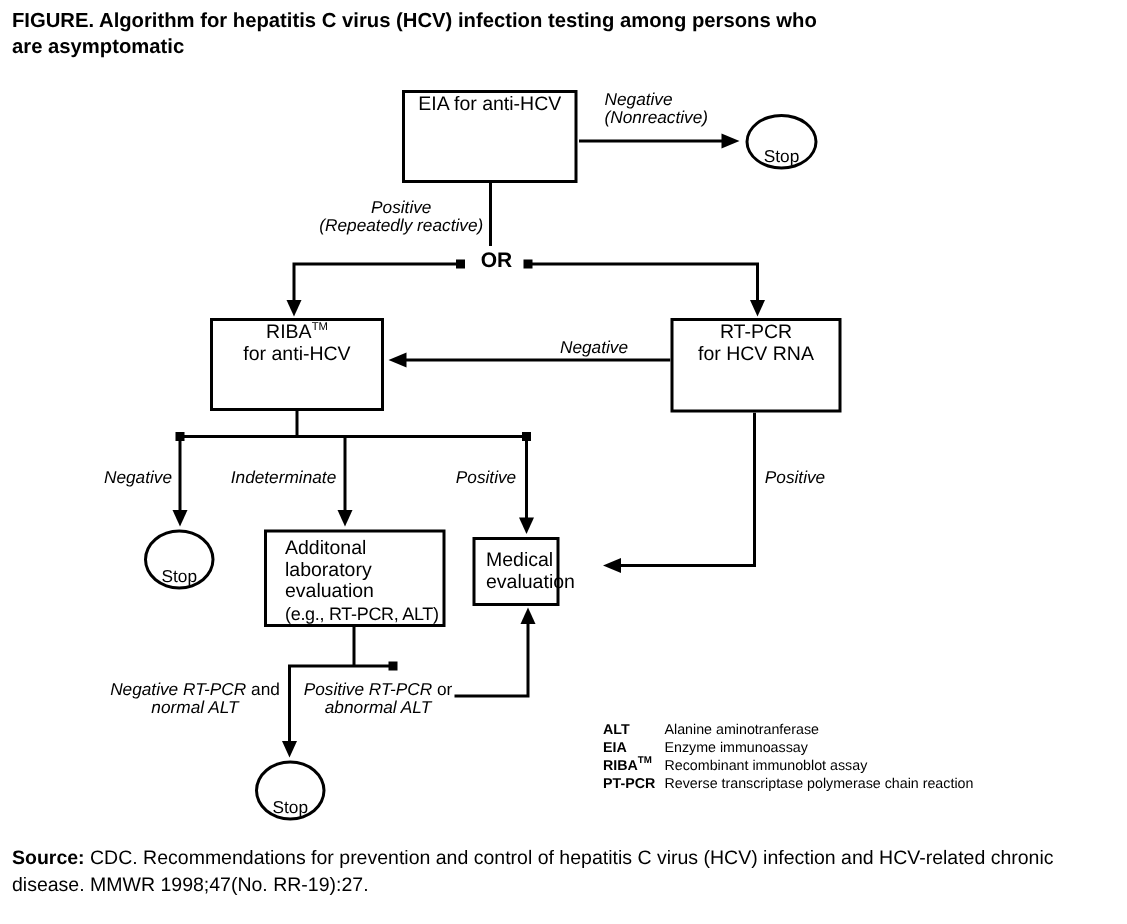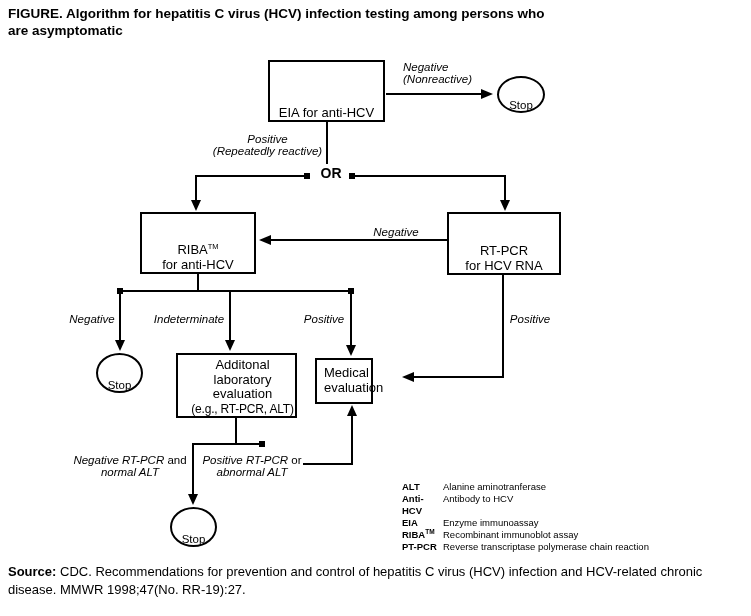--- a/index.html
+++ b/index.html
@@ -1,21 +1,21 @@
 <!DOCTYPE html>
 <html><head>
 <meta charset="utf-8">
 <style>
   html,body{margin:0;padding:0;background:#ffffff;}
   #page{position:relative;width:751px;height:616px;background:#ffffff;
         font-family:"Liberation Sans",sans-serif;color:#000;overflow:hidden;}
   #connectors{position:absolute;left:0;top:0;z-index:1;}
   .box{position:absolute;border:2px solid #000;background:#fff;z-index:2;
        font-size:13px;line-height:14.5px;color:#000;box-sizing:border-box;}
-  .box.center{display:flex;flex-direction:column;justify-content:flex-end;align-items:center;text-align:center;}
+  .box.center{display:flex;flex-direction:column;justify-content:flex-start;align-items:center;text-align:center;}
   .stop{position:absolute;border:2px solid #000;border-radius:50%;background:#fff;z-index:2;
         display:flex;align-items:flex-end;justify-content:center;font-size:11.5px;box-sizing:border-box;}
   .elabel{position:absolute;z-index:3;font-size:11.5px;font-style:italic;line-height:12px;}
   .elabel .up{font-style:normal;}
   .ctr{text-align:center;}
   .or{position:absolute;z-index:3;font-weight:bold;font-size:14px;}
   .title{position:absolute;left:8px;top:6px;z-index:3;font-weight:bold;font-size:13.5px;line-height:16.5px;}
   .source{position:absolute;left:8px;top:563px;width:730px;z-index:3;font-size:13px;line-height:17.5px;}
   .source b{font-weight:bold;}
   .legend{position:absolute;left:402px;top:481px;z-index:3;font-size:9.5px;line-height:12px;}
@@ -80,21 +80,21 @@
   <div class="box center" style="left:140px;top:212px;width:116px;height:62px;">
     <div><span>RIBA</span><sup class="tm">TM</sup></div>
     <div>for anti-HCV</div>
   </div>
 
   <div class="box center" style="left:447px;top:212px;width:114px;height:63px;">
     <div>RT-PCR</div>
     <div>for HCV RNA</div>
   </div>
 
-  <div class="box addlab" style="left:176px;top:353px;width:121px;height:65px;text-align:center;">
+  <div class="box addlab" style="left:176px;top:353px;width:121px;height:65px;">
     <div>Additonal</div>
     <div>laboratory</div>
     <div>evaluation</div>
     <div class="note">(e.g., RT-PCR, ALT)</div>
   </div>
 
   <div class="box medbox" style="left:315px;top:358px;width:58px;height:46px;">
     <div>Medical</div>
     <div>evaluation</div>
   </div>
@@ -140,24 +140,20 @@
     <div><span>Positive RT-PCR</span> <span class="up">or</span></div>
     <div>abnormal ALT</div>
   </div>
 
   <div class="legend">
     <div class="lrow">
       <span class="labbr">ALT</span>
       <span class="ldesc">Alanine aminotranferase</span>
     </div>
     <div class="lrow">
-      <span class="labbr">Anti-HCV</span>
-      <span class="ldesc">Antibody to HCV</span>
-    </div>
-    <div class="lrow">
       <span class="labbr">EIA</span>
       <span class="ldesc">Enzyme immunoassay</span>
     </div>
     <div class="lrow">
       <span class="labbr"><span>RIBA</span><sup class="lsup">TM</sup></span>
       <span class="ldesc">Recombinant immunoblot assay</span>
     </div>
     <div class="lrow">
       <span class="labbr">PT-PCR</span>
       <span class="ldesc">Reverse transcriptase polymerase chain reaction</span>

